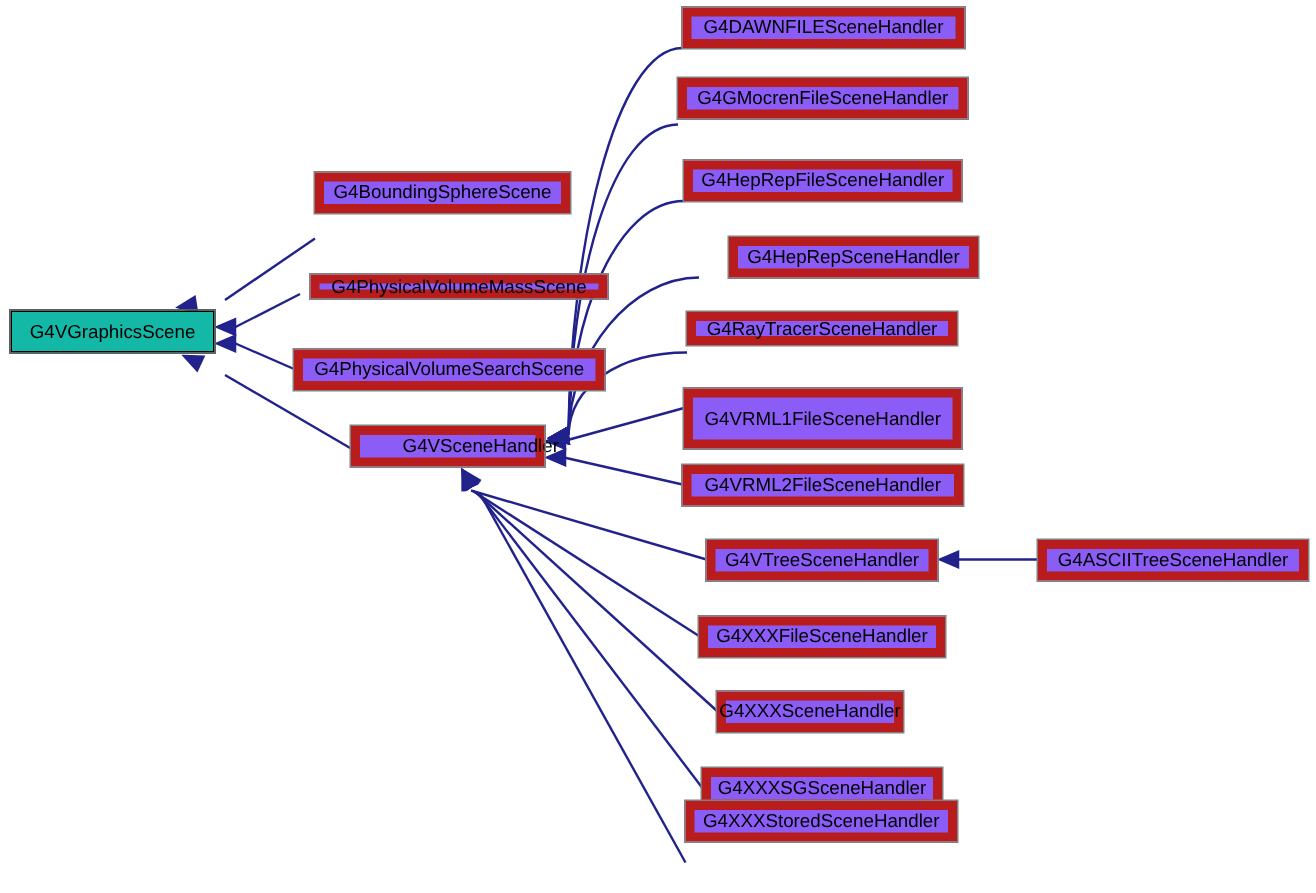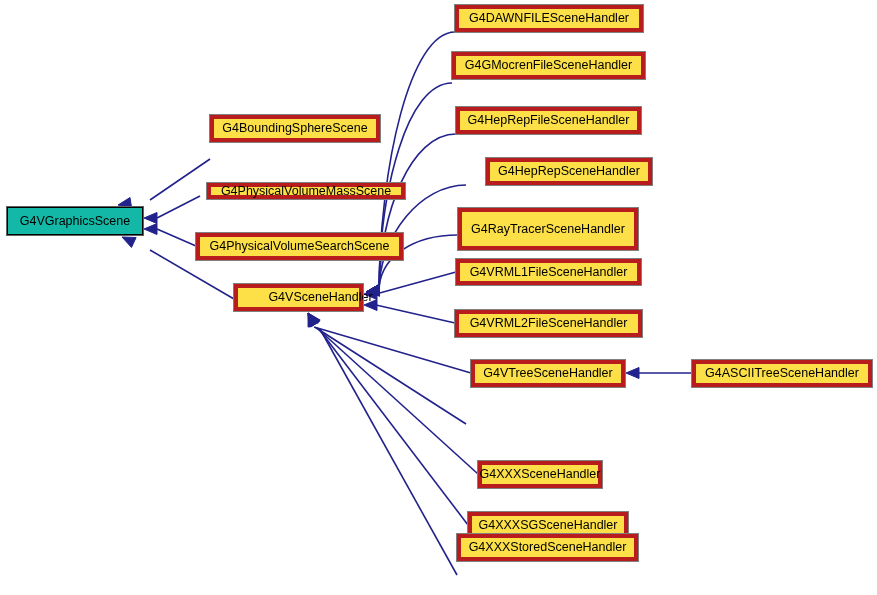--- a/index.html
+++ b/index.html
@@ -18,22 +18,22 @@
   #edge-layer {
     position: absolute;
     left: 0;
     top: 0;
     width: 877px;
     height: 595px;
   }
   .node {
     position: absolute;
     box-sizing: border-box;
-    background: #fde047;
-    border: 4px solid #b91c1c;
+    background: #8b5cf6;
+    border: 6px solid #b91c1c;
     outline: 1px solid #808080;
     display: flex;
     align-items: center;
     justify-content: center;
     color: #000000;
     font-size: 12.5px;
     line-height: 1;
     white-space: nowrap;
     letter-spacing: 0px;
   }
@@ -140,31 +140,34 @@
     </div>
     <div class="node" style="left: 452px; top: 52px; width: 193px; height: 27px;">
       <span class="node-label">G4GMocrenFileSceneHandler</span>
     </div>
     <div class="node" style="left: 456px; top: 107px; width: 185px; height: 27px;">
       <span class="node-label">G4HepRepFileSceneHandler</span>
     </div>
     <div class="node" style="left: 486px; top: 158px; width: 166px; height: 27px;">
       <span class="node-label">G4HepRepSceneHandler</span>
     </div>
-    <div class="node" style="left: 458px; top: 208px; width: 180px; height: 42px;">
+    <div class="node" style="left: 458px; top: 208px; width: 180px; height: 22px;">
       <span class="node-label">G4RayTracerSceneHandler</span>
     </div>
-    <div class="node" style="left: 456px; top: 259px; width: 185px; height: 26px;">
+    <div class="node" style="left: 456px; top: 259px; width: 185px; height: 40px;">
       <span class="node-label">G4VRML1FileSceneHandler</span>
     </div>
     <div class="node" style="left: 455px; top: 310px; width: 187px; height: 27px;">
       <span class="node-label">G4VRML2FileSceneHandler</span>
     </div>
     <div class="node" style="left: 471px; top: 360px; width: 154px; height: 27px;">
       <span class="node-label">G4VTreeSceneHandler</span>
+    </div>
+    <div class="node" style="left: 466px; top: 411px; width: 164px; height: 27px;">
+      <span class="node-label">G4XXXFileSceneHandler</span>
     </div>
     <div class="node" style="left: 478px; top: 461px; width: 124px; height: 27px;">
       <span class="node-label">G4XXXSceneHandler</span>
     </div>
     <div class="node" style="left: 468px; top: 512px; width: 160px; height: 27px;">
       <span class="node-label">G4XXXSGSceneHandler</span>
     </div>
     <div class="node" style="left: 457px; top: 534px; width: 181px; height: 27px;">
       <span class="node-label">G4XXXStoredSceneHandler</span>
     </div>

